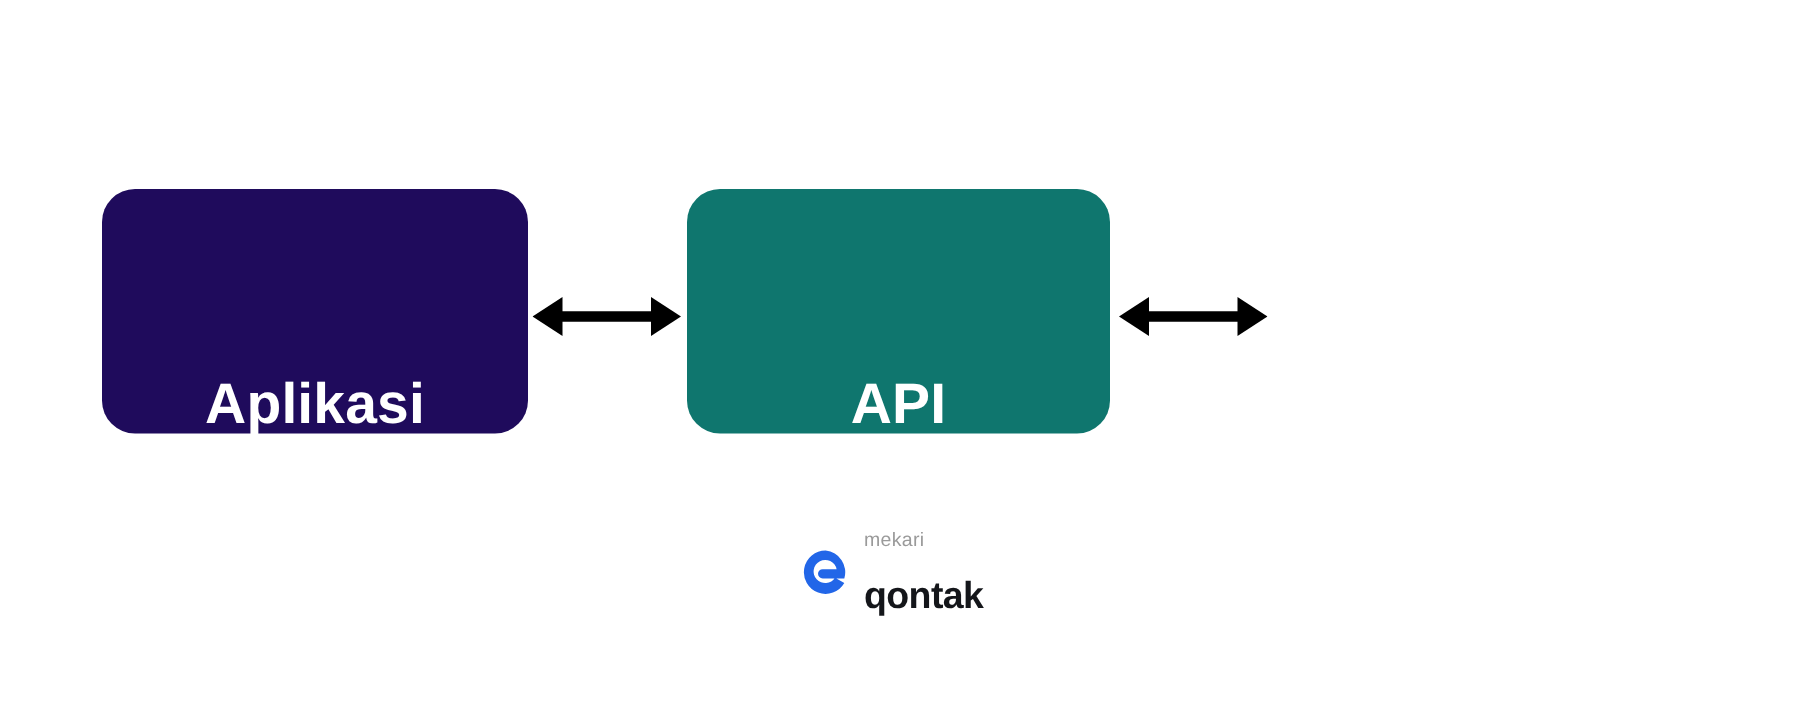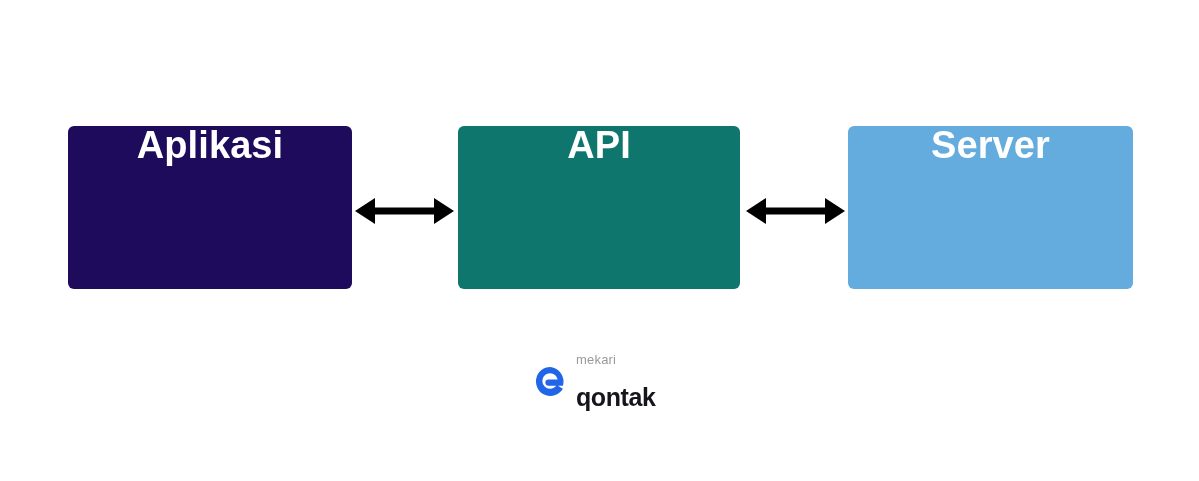--- a/index.html
+++ b/index.html
@@ -19,23 +19,23 @@
     width: 1199px;
     height: 481px;
     background: #ffffff;
   }
 
   
   .node {
     position: absolute;
     top: 126px;
     height: 163px;
-    border-radius: 6px;
+    border-radius: 22px;
     display: flex;
-    align-items: flex-start;
+    align-items: flex-end;
     justify-content: center;
     box-sizing: border-box;
   }
   .node-label {
     font-family: "Liberation Sans", sans-serif;
     font-weight: bold;
     font-size: 38px;
     line-height: 1;
     color: #ffffff;
     letter-spacing: 0.1px;
@@ -130,23 +130,20 @@
   </div>
 
   <div class="connector" id="connector-2">
     <svg width="99" height="36" viewBox="0 0 99 36" xmlns="http://www.w3.org/2000/svg">
       <line x1="14" y1="18" x2="85" y2="18" stroke="#000000" stroke-width="7"></line>
       <polygon points="0,18 20,5 20,31" fill="#000000"></polygon>
       <polygon points="99,18 79,5 79,31" fill="#000000"></polygon>
     </svg>
   </div>
 
-  <div class="node" id="node-server">
-    <span class="node-label">Server</span>
-  </div>
 
   <div class="brand">
     <svg class="brand-mark" viewBox="0 0 64 64" xmlns="http://www.w3.org/2000/svg">
       <path d="M32 4 A28 28 0 1 0 56 46 L44 39 A15 15 0 1 1 46 28 L28 28 A6 6 0 0 0 28 40 L56 40 A28 28 0 0 0 32 4 Z" fill="#2266E8"></path>
     </svg>
     <div class="brand-text">
       <span class="brand-top">mekari</span>
       <span class="brand-bottom">qontak</span>
     </div>
   </div>

